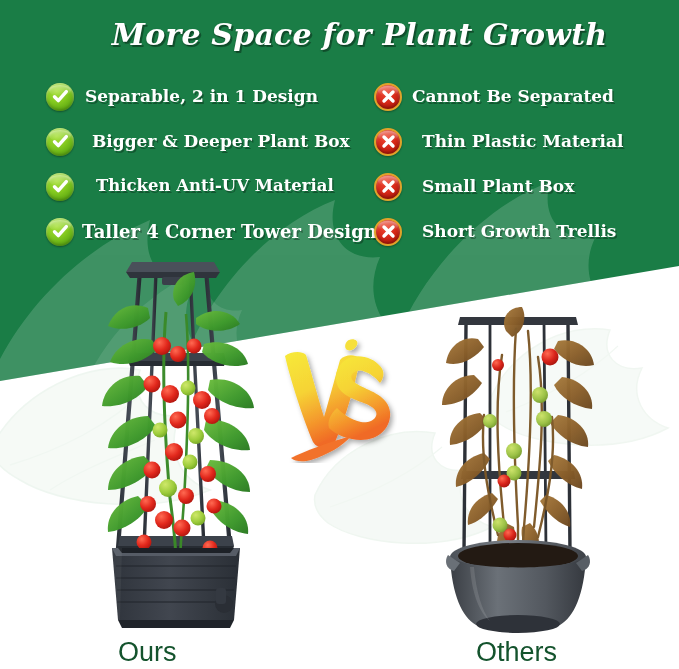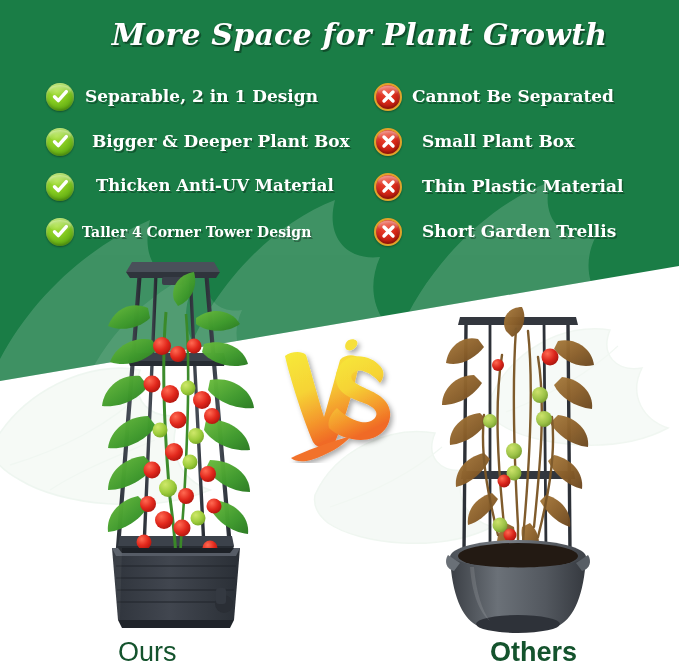--- a/index.html
+++ b/index.html
@@ -48,21 +48,21 @@
   .row .ftxt{
     font-family:"DejaVu Serif",serif;
     font-weight:700;font-size:17px;color:#ffffff;
     text-shadow:1.5px 1.5px 0 rgba(0,0,0,.30);
     white-space:nowrap;
     line-height:1;
   }
   .col.left .r0 .ftxt{margin-left:11px;}
   .col.left .r1 .ftxt{margin-left:22px;font-size:16.5px;}
   .col.left .r2 .ftxt{margin-left:18px;}
-  .col.left .r3 .ftxt{margin-left:8px;font-size:14px;}
+  .col.left .r3 .ftxt{margin-left:8px;font-size:18px;}
   .col.right .r0 .ftxt{margin-left:10px;}
   .col.right .r1 .ftxt{margin-left:20px;}
   .col.right .r2 .ftxt{margin-left:20px;}
   .col.right .r3 .ftxt{margin-left:20px;}
 
   
   .badge-check{
     width:28px;height:28px;border-radius:50%;
     background:radial-gradient(circle at 38% 30%,#a8e03a 0%,#84c91f 42%,#5aa611 78%,#3f850c 100%);
     box-shadow:0 1px 2px rgba(0,0,0,.35), inset 0 -2px 3px rgba(0,0,0,.2), inset 0 2px 3px rgba(255,255,255,.45);
@@ -102,21 +102,21 @@
   .others-wrap{left:418px;top:295px;width:200px;height:340px;}
 
   
   .label{
     position:absolute;
     font-family:"Liberation Sans",sans-serif;
     font-weight:400;font-size:27px;color:#14532d;
     white-space:nowrap;
   }
   .label-ours{left:118px;top:637px;}
-  .label-others{left:490px;top:637px;font-weight:bold;}
+  .label-others{left:476px;top:637px;}
 </style>
 </head>
 <body>
 
 <div id="stage">
 
   <div class="white-bg"></div>
 
   <div class="wm-leaf" style="left:-20px;top:330px;width:300px;height:200px;">
     <svg width="300" height="200" viewBox="0 0 300 200">
@@ -211,45 +211,45 @@
 
       <div class="row r0">
         <span class="badge badge-x">
           <svg width="15" height="15" viewBox="0 0 15 15">
             <path d="M3 3 L12 12 M12 3 L3 12" fill="none" stroke="#ffffff" stroke-width="3.4" stroke-linecap="round"></path>
           </svg>
         </span>
         <span class="ftxt">Cannot Be Separated</span>
       </div>
 
+      <div class="row r1">
+        <span class="badge badge-x">
+          <svg width="15" height="15" viewBox="0 0 15 15">
+            <path d="M3 3 L12 12 M12 3 L3 12" fill="none" stroke="#ffffff" stroke-width="3.4" stroke-linecap="round"></path>
+          </svg>
+        </span>
+        <span class="ftxt">Thin Plastic Material</span>
+      </div>
+
       <div class="row r2">
         <span class="badge badge-x">
           <svg width="15" height="15" viewBox="0 0 15 15">
             <path d="M3 3 L12 12 M12 3 L3 12" fill="none" stroke="#ffffff" stroke-width="3.4" stroke-linecap="round"></path>
           </svg>
         </span>
         <span class="ftxt">Small Plant Box</span>
       </div>
 
-      <div class="row r1">
-        <span class="badge badge-x">
-          <svg width="15" height="15" viewBox="0 0 15 15">
-            <path d="M3 3 L12 12 M12 3 L3 12" fill="none" stroke="#ffffff" stroke-width="3.4" stroke-linecap="round"></path>
-          </svg>
-        </span>
-        <span class="ftxt">Thin Plastic Material</span>
-      </div>
-
       <div class="row r3">
         <span class="badge badge-x">
           <svg width="15" height="15" viewBox="0 0 15 15">
             <path d="M3 3 L12 12 M12 3 L3 12" fill="none" stroke="#ffffff" stroke-width="3.4" stroke-linecap="round"></path>
           </svg>
         </span>
-        <span class="ftxt">Short Garden Trellis</span>
+        <span class="ftxt">Short Growth Trellis</span>
       </div>
     </div>
   </div>
 
   <div class="vs">
     <svg width="120" height="125" viewBox="0 0 120 125">
       <defs>
         <linearGradient id="vsg" x1="0" y1="0" x2="0.35" y2="1">
           <stop offset="0%" stop-color="#f7ea3a"></stop>
           <stop offset="45%" stop-color="#f6d335"></stop>

